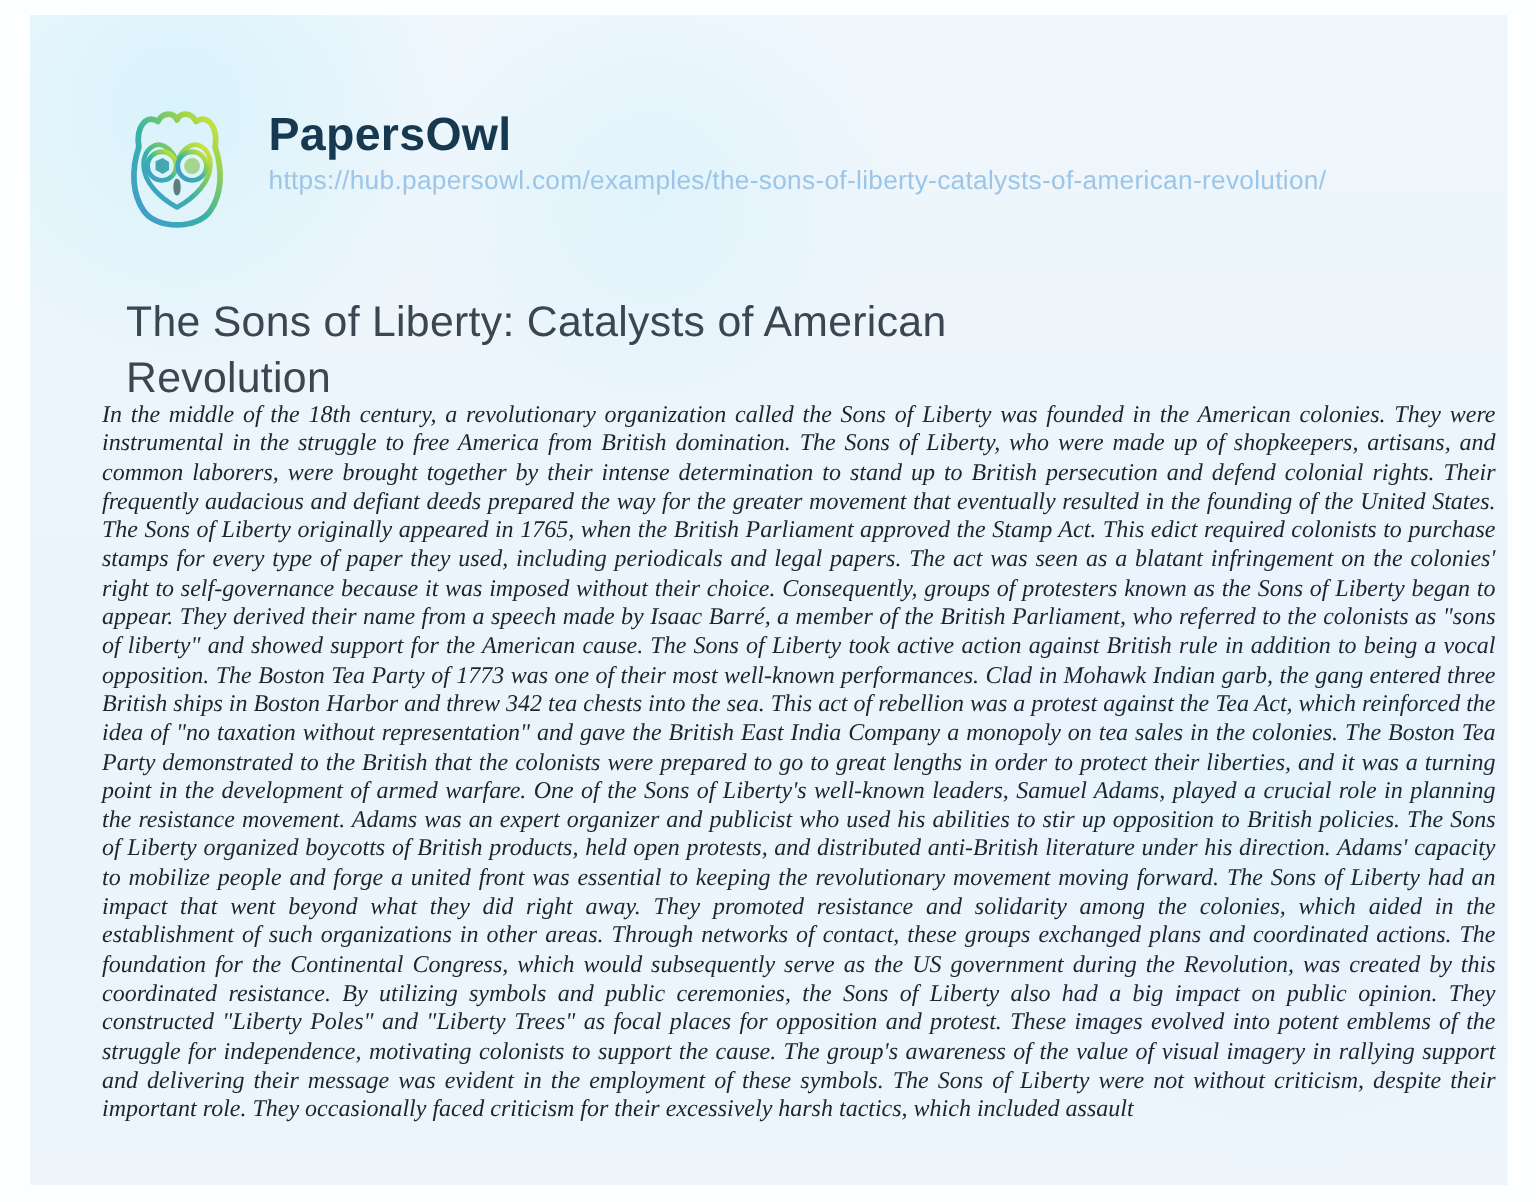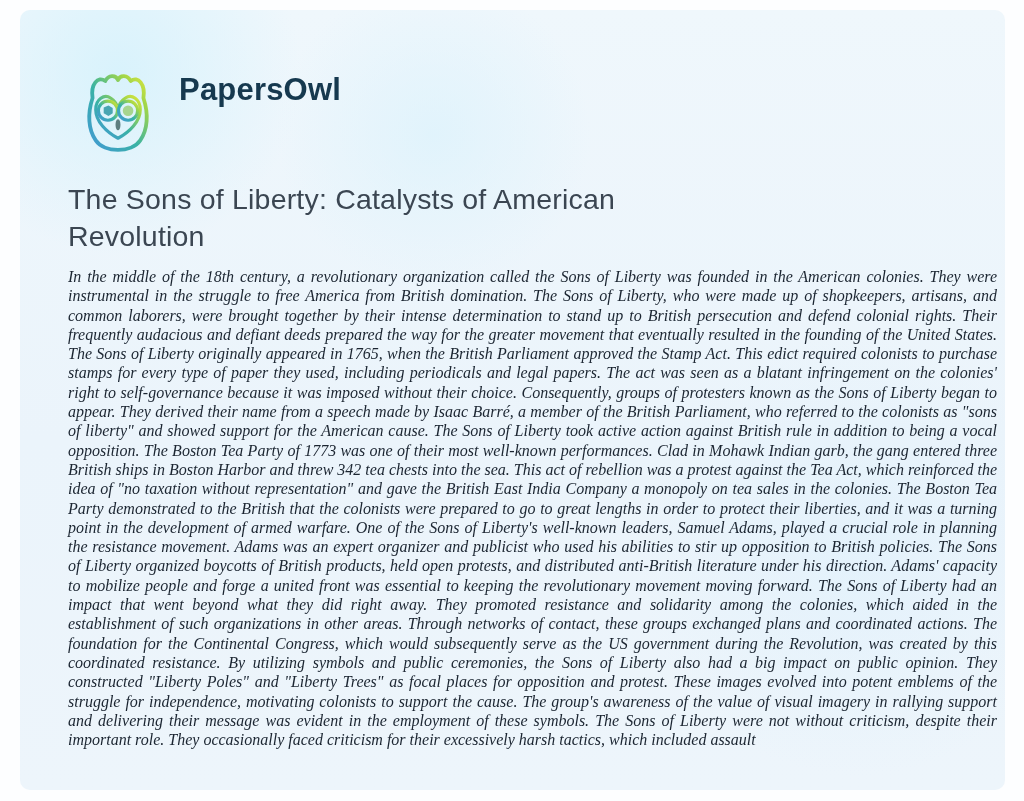--- a/index.html
+++ b/index.html
@@ -12,21 +12,20 @@
   }
   .card {
     position: absolute;
     left: 20px; top: 10px;
     width: 985px; height: 780px;
     background:
       radial-gradient(circle at 10% 8%, rgba(214,242,252,0.9), rgba(214,242,252,0) 16%),
       radial-gradient(circle at 42% 16%, rgba(219,242,252,0.7), rgba(219,242,252,0) 18%),
       radial-gradient(circle at 85% 70%, rgba(222,240,252,0.6), rgba(222,240,252,0) 22%),
       linear-gradient(180deg, #eff7fc 0%, #ebf4fb 55%, #edf5fb 100%);
-    border-radius: 10px;
   }
   .logo-row {
     position: absolute;
     left: 45px; top: 53px;
     display: flex;
     align-items: flex-start;
   }
   .owl { width: 106px; height: 106px; flex: 0 0 auto; }
   .brand-col { margin-left: 8px; padding-top: 10px; }
   .brand {
@@ -89,20 +88,21 @@
       <circle cx="40.5" cy="45" r="9" fill="none" stroke="url(#owlg)" stroke-width="3"></circle>
       <path d="M36.5,42 L41,40 L45,42.5 L45,47.5 L41,50 L36.5,47.5 Z" fill="#2e96a4" opacity="0.85"></path>
 
       <circle cx="59.5" cy="45" r="9" fill="none" stroke="url(#owlg)" stroke-width="3"></circle>
       <circle cx="59.5" cy="45" r="5" fill="#9ccf7a" opacity="0.85"></circle>
 
       <path d="M50,53 C51.8,53 52.3,56 52.3,58.5 C52.3,61.5 51.3,63.5 50,63.5 C48.7,63.5 47.7,61.5 47.7,58.5 C47.7,56 48.2,53 50,53 Z" fill="#47686a" opacity="0.85"></path>
     </svg>
     <div class="brand-col">
       <div class="brand">PapersOwl</div>
+      <div class="url">https://hub.papersowl.com/examples/the-sons-of-liberty-catalysts-of-american-revolution/</div>
     </div>
   </div>
 
-  <h1 class="title" style="margin:0;">The Sons of Liberty: Catalysts of American Revolution</h1>
+  <h1 class="title" style="margin:16px;">The Sons of Liberty: Catalysts of American Revolution</h1>
 
   <div class="essay">In the middle of the 18th century, a revolutionary organization called the Sons of Liberty was founded in the American colonies. They were instrumental in the struggle to free America from British domination. The Sons of Liberty, who were made up of shopkeepers, artisans, and common laborers, were brought together by their intense determination to stand up to British persecution and defend colonial rights. Their frequently audacious and defiant deeds prepared the way for the greater movement that eventually resulted in the founding of the United States. The Sons of Liberty originally appeared in 1765, when the British Parliament approved the Stamp Act. This edict required colonists to purchase stamps for every type of paper they used, including periodicals and legal papers. The act was seen as a blatant infringement on the colonies' right to self-governance because it was imposed without their choice. Consequently, groups of protesters known as the Sons of Liberty began to appear. They derived their name from a speech made by Isaac Barré, a member of the British Parliament, who referred to the colonists as "sons of liberty" and showed support for the American cause. The Sons of Liberty took active action against British rule in addition to being a vocal opposition. The Boston Tea Party of 1773 was one of their most well-known performances. Clad in Mohawk Indian garb, the gang entered three British ships in Boston Harbor and threw 342 tea chests into the sea. This act of rebellion was a protest against the Tea Act, which reinforced the idea of "no taxation without representation" and gave the British East India Company a monopoly on tea sales in the colonies. The Boston Tea Party demonstrated to the British that the colonists were prepared to go to great lengths in order to protect their liberties, and it was a turning point in the development of armed warfare. One of the Sons of Liberty's well-known leaders, Samuel Adams, played a crucial role in planning the resistance movement. Adams was an expert organizer and publicist who used his abilities to stir up opposition to British policies. The Sons of Liberty organized boycotts of British products, held open protests, and distributed anti-British literature under his direction. Adams' capacity to mobilize people and forge a united front was essential to keeping the revolutionary movement moving forward. The Sons of Liberty had an impact that went beyond what they did right away. They promoted resistance and solidarity among the colonies, which aided in the establishment of such organizations in other areas. Through networks of contact, these groups exchanged plans and coordinated actions. The foundation for the Continental Congress, which would subsequently serve as the US government during the Revolution, was created by this coordinated resistance. By utilizing symbols and public ceremonies, the Sons of Liberty also had a big impact on public opinion. They constructed "Liberty Poles" and "Liberty Trees" as focal places for opposition and protest. These images evolved into potent emblems of the struggle for independence, motivating colonists to support the cause. The group's awareness of the value of visual imagery in rallying support and delivering their message was evident in the employment of these symbols. The Sons of Liberty were not without criticism, despite their important role. They occasionally faced criticism for their excessively harsh tactics, which included assault</div>
 
 </div>
 
 </body></html>

